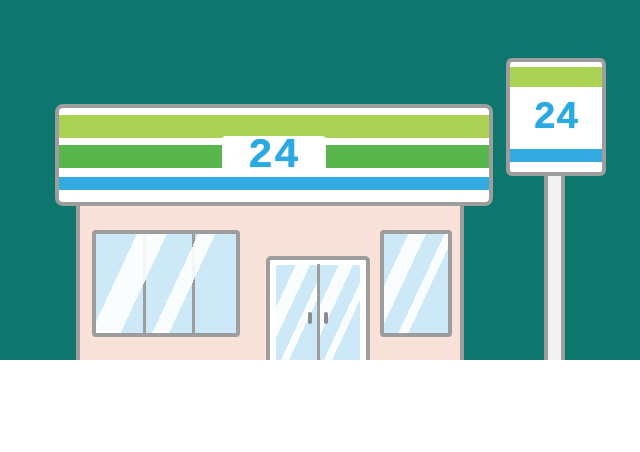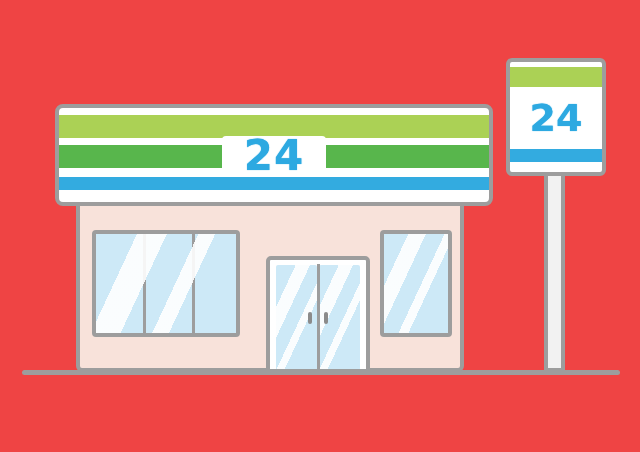--- a/index.html
+++ b/index.html
@@ -4,23 +4,24 @@
 <style>
   html, body {
     margin: 0;
     padding: 0;
     background: #ffffff;
     font-family: "DejaVu Sans", "Liberation Sans", sans-serif;
   }
   .canvas {
     position: relative;
     width: 640px;
-    height: 452px;
-    background: #ef4444;
+    height: 360px;
+    background: #0f766e;
     overflow: hidden;
+    font-family: Liberation Mono, monospace;
   }
   
   .ground {
     position: absolute;
     left: 22px;
     top: 370px;
     width: 598px;
     height: 5px;
     background: var(--ground, #9d9d9d);
     border-radius: 3px;

